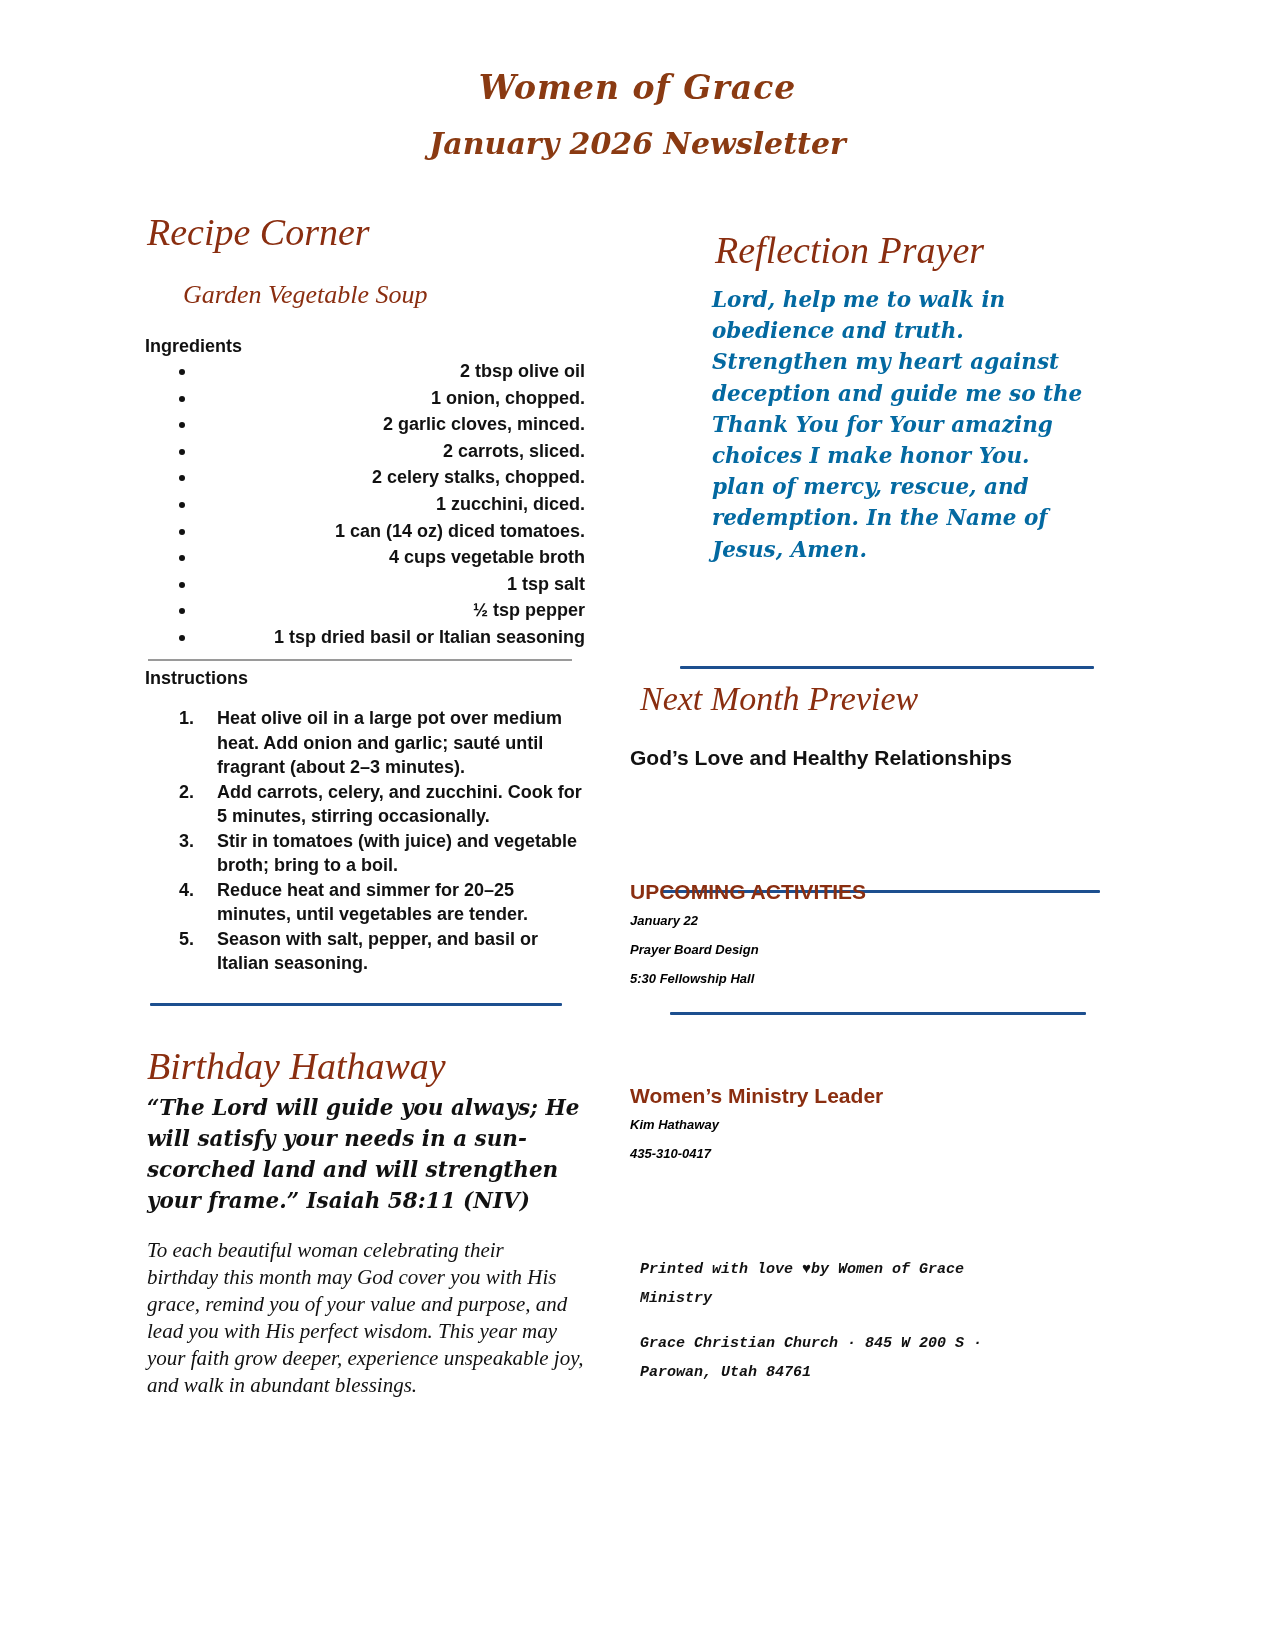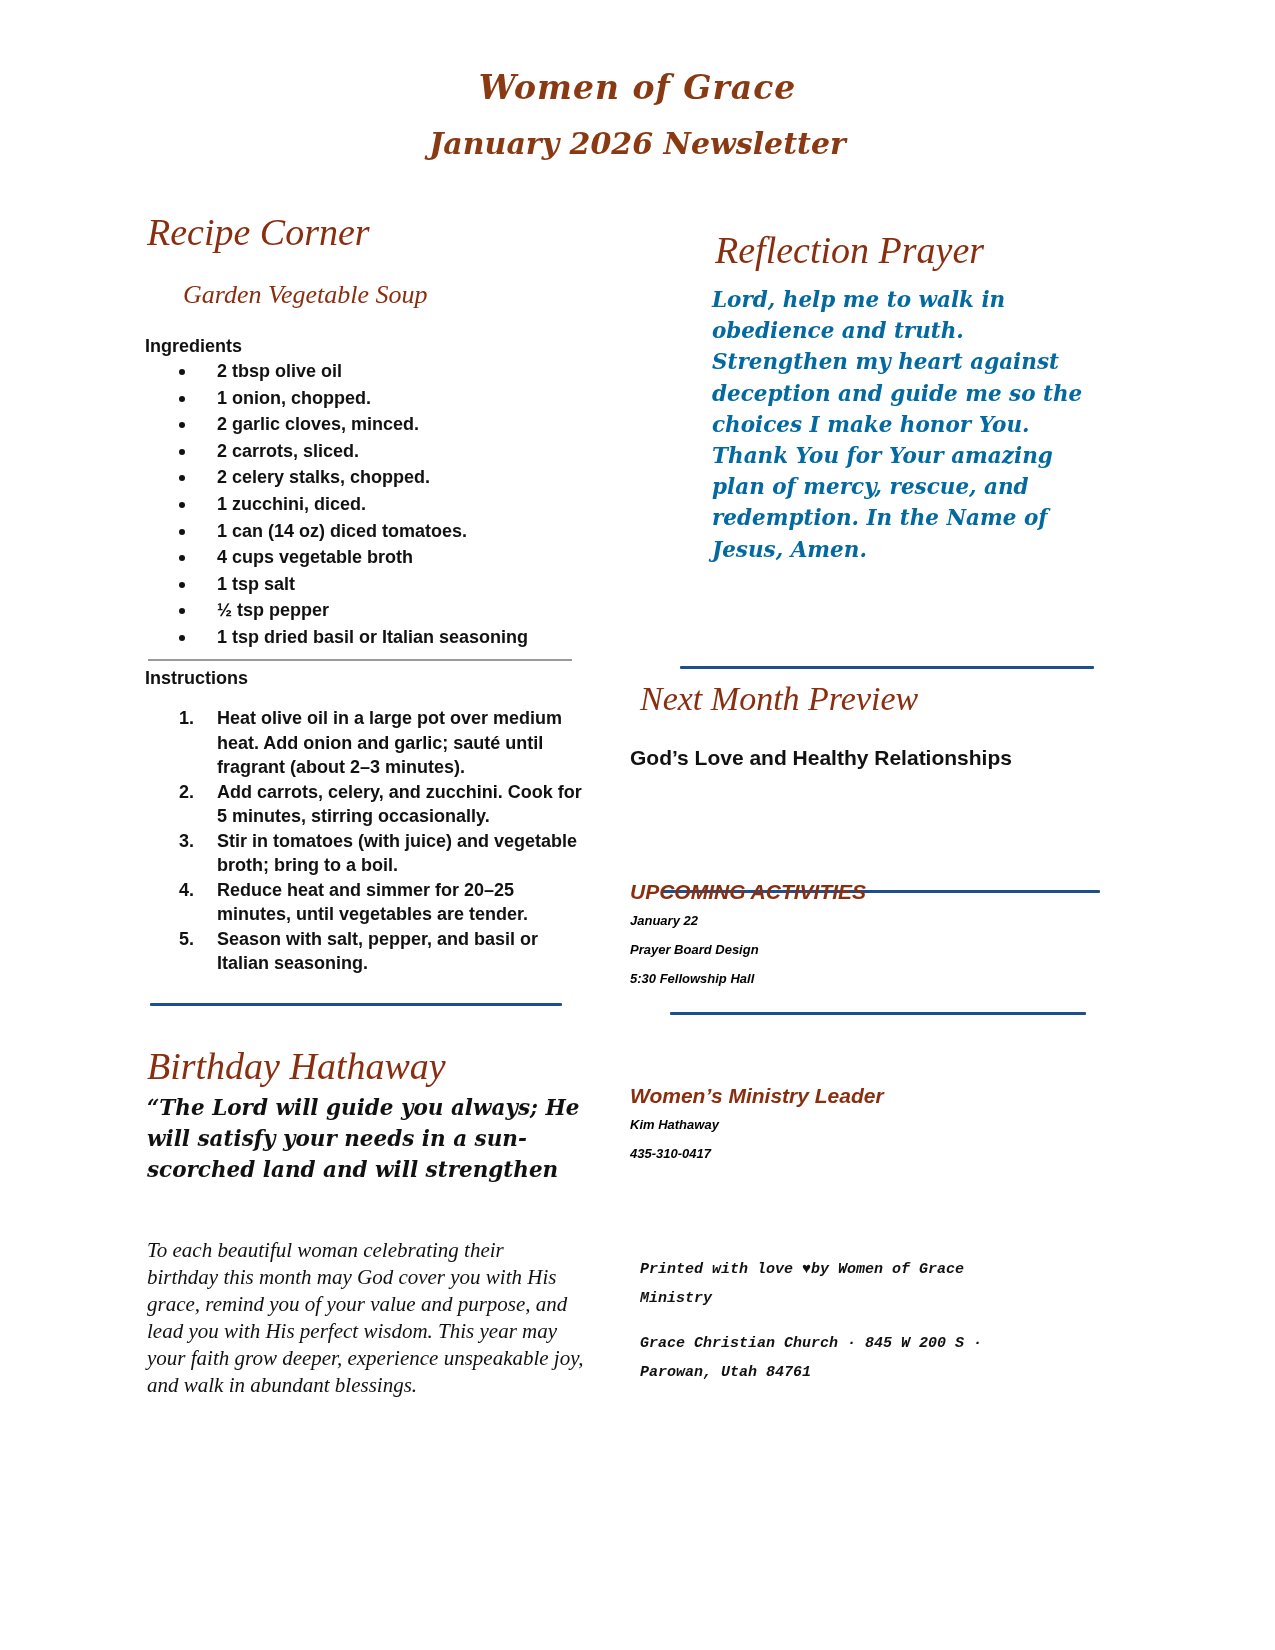--- a/index.html
+++ b/index.html
@@ -4,33 +4,33 @@
 <style>
   html, body { margin: 0; padding: 0; background: #ffffff; }
   body { width: 1275px; height: 1650px; position: relative; overflow: hidden; color: #111; }
   .abs { position: absolute; }
   .title-main { left: 0; width: 1275px; top: 68px; text-align: center; font-family: "DejaVu Serif", serif; font-style: italic; font-weight: bold; color: #8a3a12; font-size: 33px; letter-spacing: 1px; }
   .title-sub { left: 0; width: 1275px; top: 126px; text-align: center; font-family: "DejaVu Serif", serif; font-style: italic; font-weight: bold; color: #8a3a12; font-size: 30px; }
   .sec-head { font-family: "Liberation Serif", serif; font-style: italic; color: #8a2e10; font-size: 38px; }
   .sub-head { font-family: "Liberation Serif", serif; font-style: italic; color: #8a2e10; font-size: 26px; }
   .sans-b { font-family: "Liberation Sans", sans-serif; font-weight: bold; color: #111; }
   .label { font-size: 18px; }
-  ul.ingredients { list-style: none; margin: 0; padding: 0; }
+  ul.ingredients { list-style: none; margin: 0; padding: 0; text-align: right; }
   ul.ingredients li { position: relative; font-family: "Liberation Sans", sans-serif; font-weight: bold; font-size: 18px; height: 26.6px; line-height: 26px; padding-left: 72px; }
   ul.ingredients li .bullet { position: absolute; left: 34px; top: 11px; width: 6px; height: 6px; border-radius: 50%; background: #111; }
   ol.steps { list-style: none; margin: 0; padding: 0; }
   ol.steps li { position: relative; font-family: "Liberation Sans", sans-serif; font-weight: bold; font-size: 18px; line-height: 24.5px; padding-left: 72px; margin-bottom: 0; }
   ol.steps li .num { position: absolute; left: 34px; top: 0; }
   .rule-gray { height: 2px; background: #9a9a9a; }
   .rule-blue { height: 3px; background: #1d4f8f; border-radius: 1px; }
   .cursive-bold { font-family: "DejaVu Serif", serif; font-style: italic; font-weight: bold; font-size: 21.5px; line-height: 31px; color: #111; }
   .prayer { font-family: "DejaVu Serif", serif; font-style: italic; font-weight: bold; font-size: 21.5px; line-height: 31.2px; color: #0369a1; }
   .bday-msg { font-family: "Liberation Serif", serif; font-style: italic; font-size: 21px; line-height: 27px; color: #111; }
   .center { text-align: left; }
-  .act-title { font-family: "Liberation Sans", sans-serif; font-style: italic; font-weight: bold; color: #8a2e10; font-size: 21px; }
+  .act-title { font-family: "Liberation Sans", sans-serif; font-weight: bold; color: #8a2e10; font-size: 21px; }
   .act-line { font-family: "Liberation Sans", sans-serif; font-style: italic; font-weight: bold; color: #000000; font-size: 13px; line-height: 29px; }
   .footer-line { font-family: Liberation Mono, monospace; font-style: italic; font-weight: bold; color: #111; font-size: 15px; line-height: 29px; }
   .heart { display: inline-block; color: #111; font-style: normal; }
 </style>
 </head>
 <body>
 
 <div class="abs title-main">Women of Grace</div>
 <div class="abs title-sub">January 2026 Newsletter</div>
 
@@ -65,40 +65,41 @@
 </ol>
 
 <div class="abs rule-blue" style="left:150px; top:1003px; width:412px;"></div>
 
 <div class="abs sec-head" style="left:147px; top:1044px;">Birthday Hathaway</div>
 
 <div class="abs cursive-bold" style="left:147px; top:1092px; width:450px;">
   <div>“The Lord will guide you always; He</div>
   <div>will satisfy your needs in a sun-</div>
   <div>scorched land and will strengthen</div>
+  <div>your frame.” Isaiah 58:11 (NIV)</div>
 </div>
 
 <div class="abs bday-msg" style="left:147px; top:1237px; width:460px;">
   <div>To each beautiful woman celebrating their</div>
   <div>birthday this month may God cover you with His</div>
   <div>grace, remind you of your value and purpose, and</div>
   <div>lead you with His perfect wisdom. This year may</div>
   <div>your faith grow deeper, experience unspeakable joy,</div>
   <div>and walk in abundant blessings.</div>
 </div>
 
 <div class="abs sec-head" style="left:715px; top:188px;margin-top:40px;">Reflection Prayer</div>
 
 <div class="abs prayer" style="left:712px; top:284px; width:380px;">
   <div>Lord, help me to walk in</div>
   <div>obedience and truth.</div>
   <div>Strengthen my heart against</div>
   <div>deception and guide me so the</div>
+  <div>Thank You for Your amazing</div>
   <div>choices I make honor You.</div>
-  <div>Thank You for Your amazing</div>
   <div>plan of mercy, rescue, and</div>
   <div>redemption. In the Name of</div>
   <div>Jesus, Amen.</div>
 </div>
 
 <div class="abs rule-blue" style="left:680px; top:666px; width:414px;"></div>
 
 <div class="abs sec-head center" style="left:640px; width:440px; top:680px; font-size:34px;">Next Month Preview</div>
 <div class="abs sans-b center" style="left:630px; width:460px; top:746px; font-size:21px;">God’s Love and Healthy Relationships</div>
 

